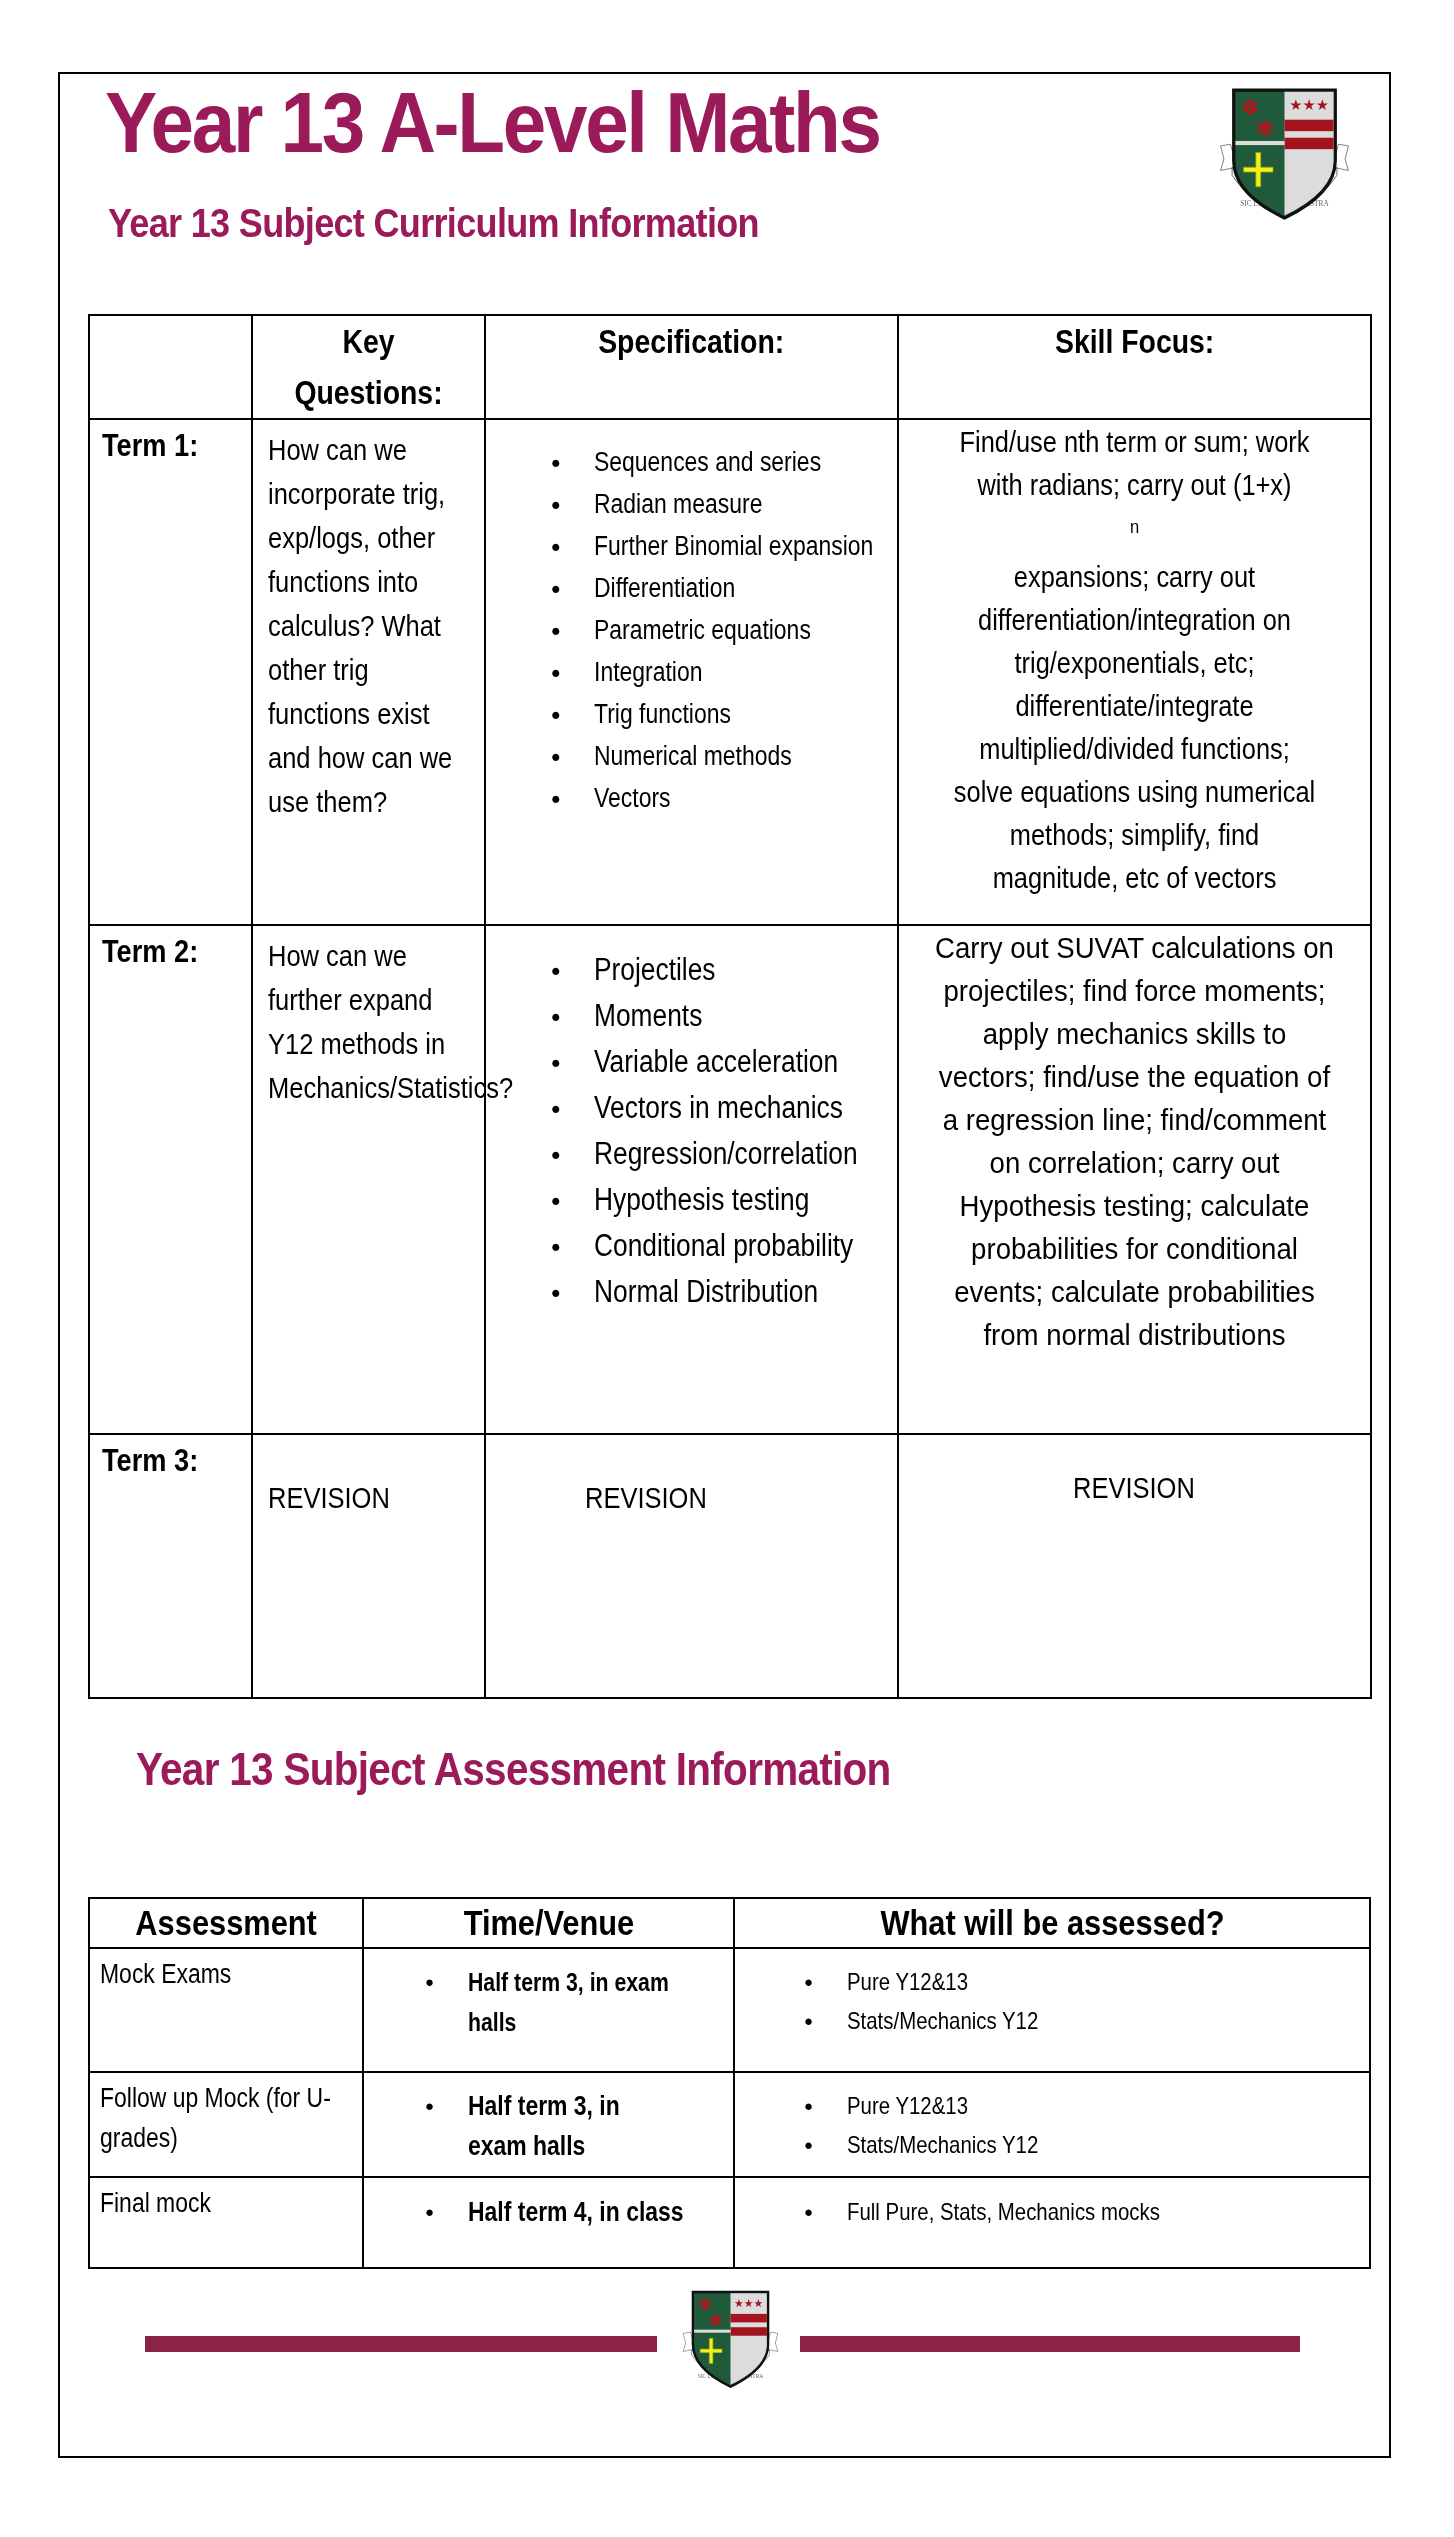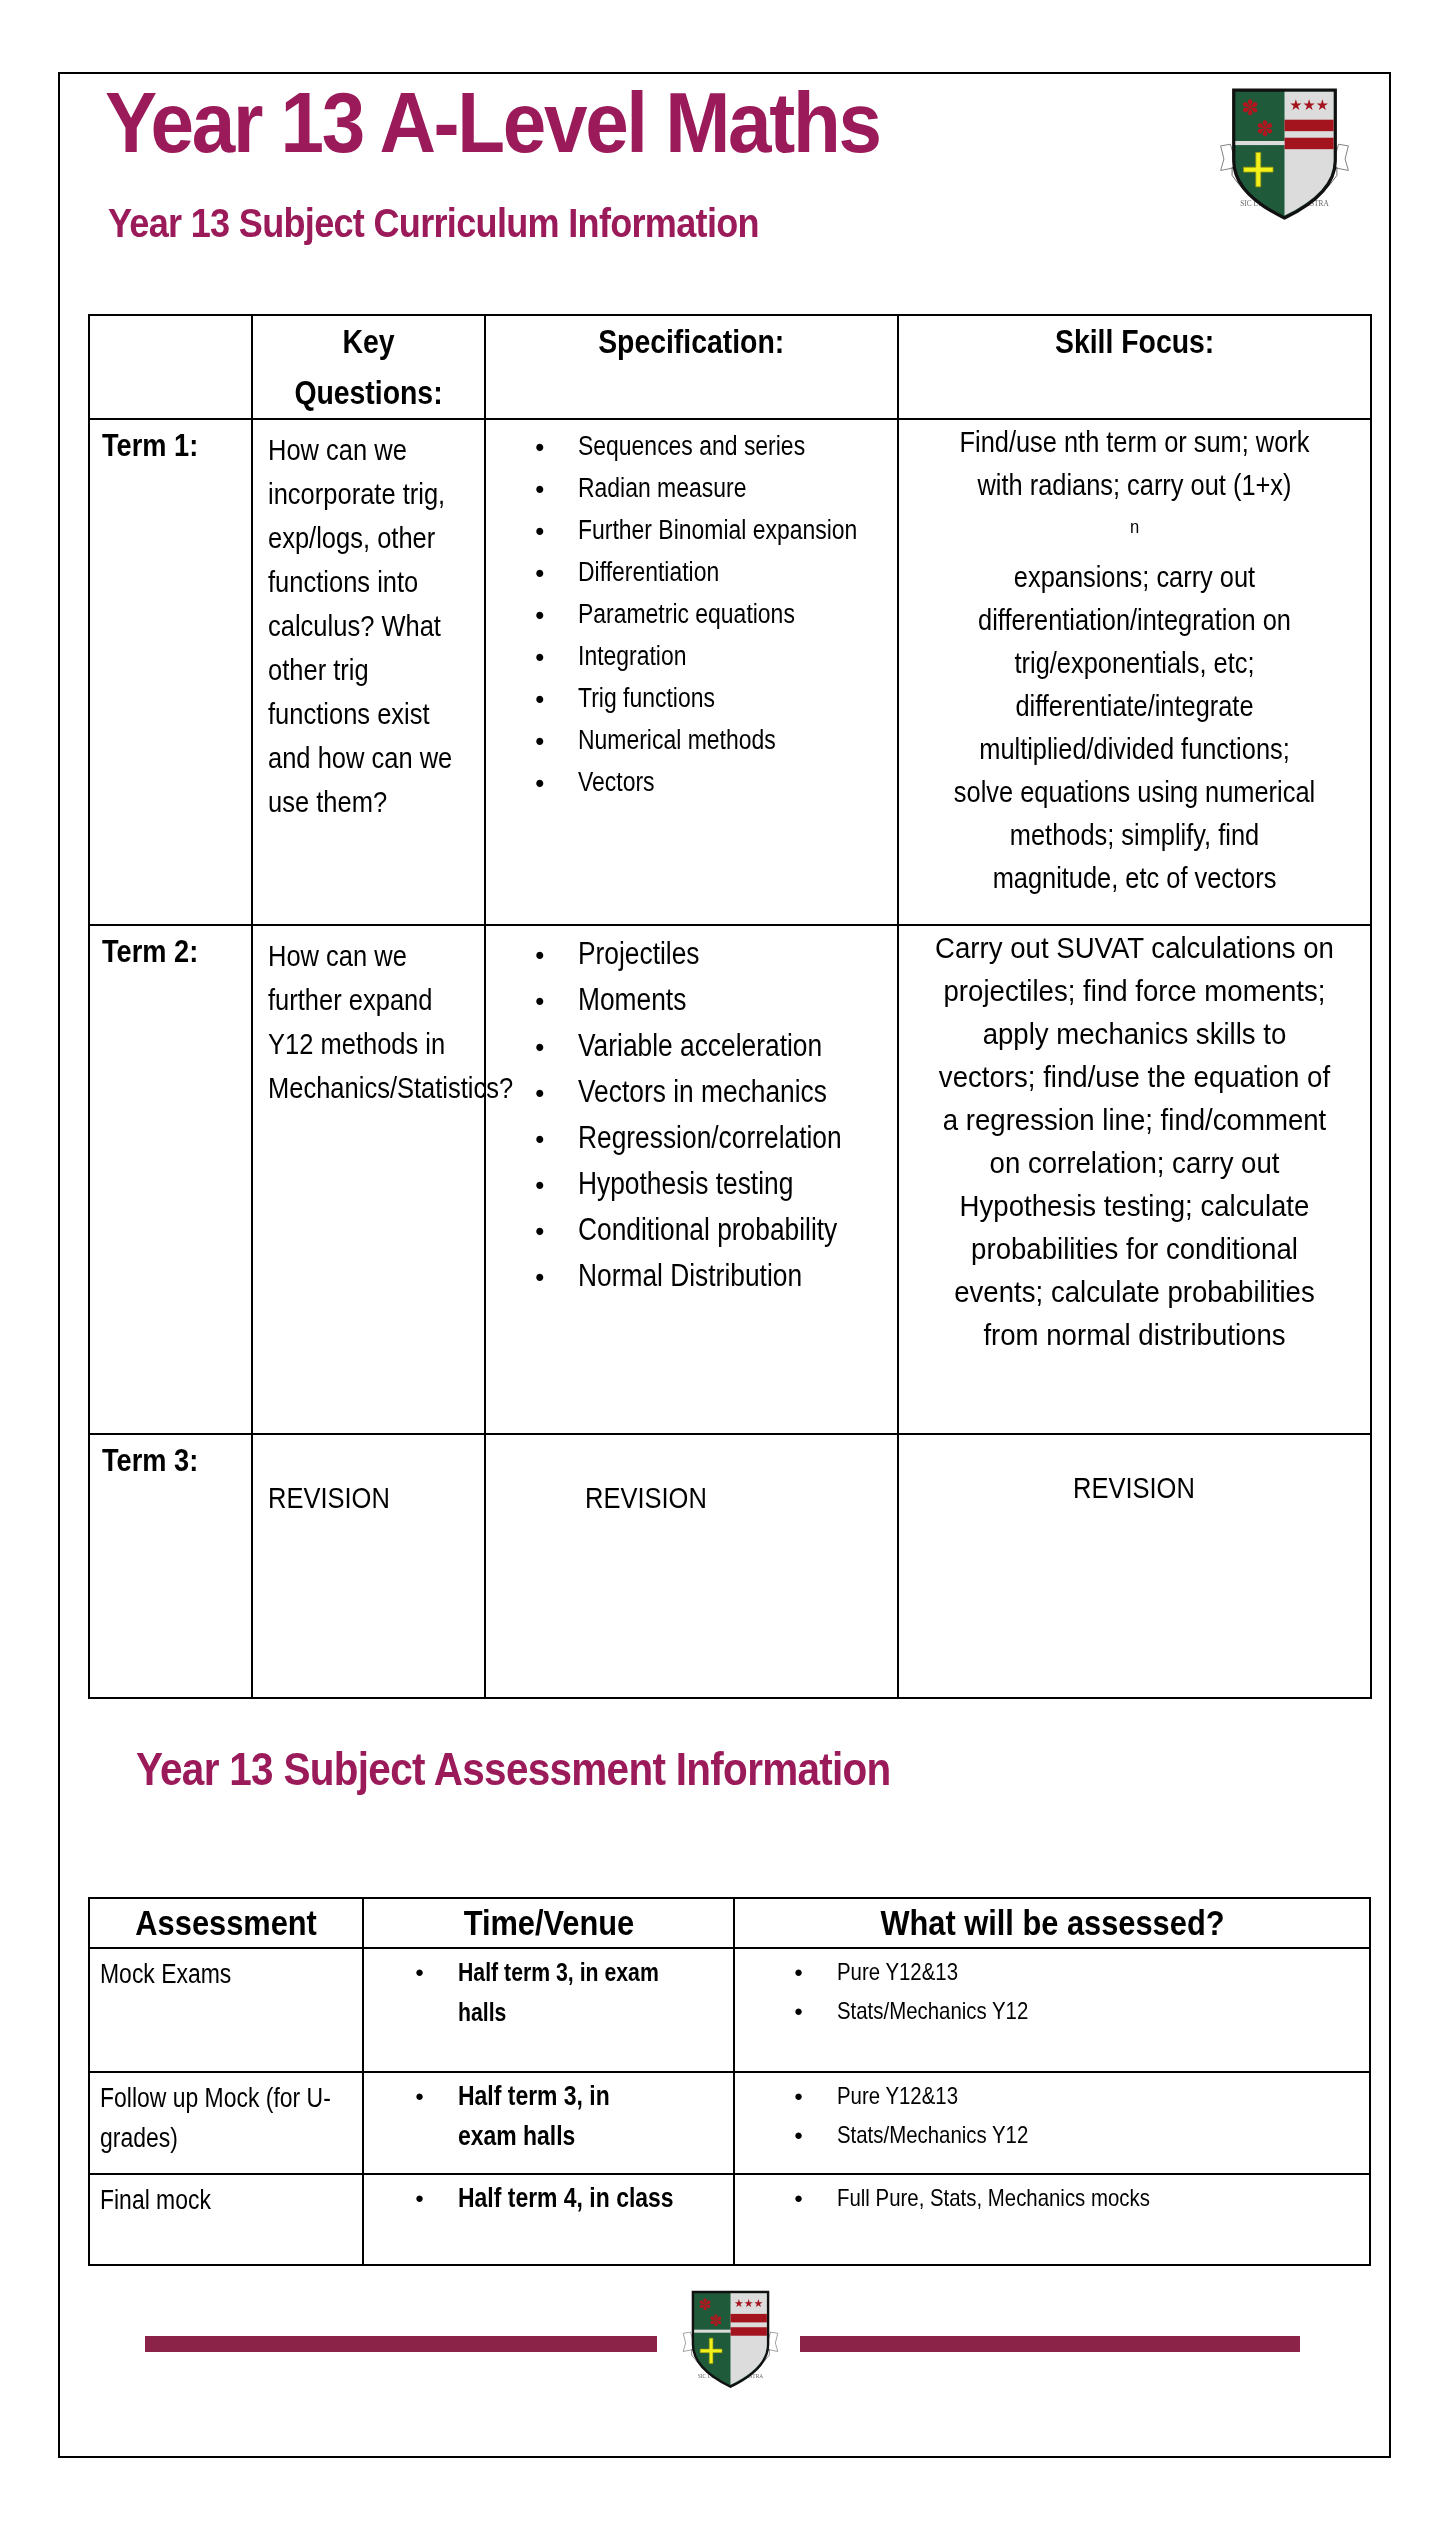--- a/index.html
+++ b/index.html
@@ -19,41 +19,41 @@
   table.grid { position: absolute; border-collapse: collapse; table-layout: fixed; }
   table.grid td, table.grid th { border: 2.5px solid #000; vertical-align: top; padding: 0; }
   .curr { left: 88px; top: 314px; width: 1280px; }
   .curr th { font-size: 33px; font-weight: bold; text-align: center; line-height: 51px;
              font-family: "Liberation Sans", sans-serif; transform-origin: center; }
   .curr th .hd { display: inline-block; transform: scaleX(0.86); }
   .term-label { font-weight: bold; font-size: 32px; padding: 6.6px 0 0 11.5px !important; }
   .term-label span { display: inline-block; transform: scaleX(0.85); transform-origin: left; }
   .kq { font-size: 30px; line-height: 44px; padding: 8.2px 11.5px 0 15px !important; }
   .kq span { display: inline-block; transform: scaleX(0.85); transform-origin: left; width: 118%; }
-  ul.spec { list-style: none; margin: 0; padding: 5px 0 0 49px; }
+  ul.spec { list-style: none; margin: 16px; padding: 5px 0 0 49px; }
   ul.spec li { position: relative; padding-left: 43px; }
   ul.spec li::before { content: "\25CF"; position: absolute; left: 0; top: 0; font-size: 16.4px; }
   ul.spec li span { display: inline-block; transform: scaleX(0.85); transform-origin: left; white-space: nowrap; }
   .spec-t1 li { font-size: 27px; line-height: 42px; }
   .spec-t1 li::before { line-height: 42px; }
   .spec-t2 li { font-size: 31px; line-height: 46px; }
   .spec-t2 li::before { line-height: 46px; }
   .skill { font-size: 30px; line-height: 43px; text-align: center; padding: 0 17px !important; }
   .skill span { display: inline-block; transform: scaleX(0.92); }
   .revision { font-size: 30px; }
   .revision span { display: inline-block; transform: scaleX(0.85); transform-origin: left; }
 
   .assess-title { position: absolute; left: 136px; top: 1742px; margin: 0; font-size: 46px; font-weight: bold;
                   color: #9b1a5a; letter-spacing: -0.8px; transform: scaleX(0.88); transform-origin: left; }
   .assess { left: 88px; top: 1897px; width: 1280px; }
   .assess th { font-size: 35px; font-weight: bold; text-align: center; height: 48px; vertical-align: middle !important; }
   .assess th span { display: inline-block; transform: scaleX(0.88); }
   .assess td.name { font-size: 27px; line-height: 40px; padding: 5px 8.2px 0 10px !important; }
   .assess td.name span { display: inline-block; transform: scaleX(0.85); transform-origin: left; width: 117%; }
-  ul.b { list-style: none; margin: 0; padding: 3.3px 0 0 51px; }
+  ul.b { list-style: none; margin: 10px; padding: 3.3px 0 0 51px; }
   ul.b li { position: relative; padding-left: 43px; }
   ul.b li::before { content: "\25CF"; position: absolute; left: 0; font-size: 15px; }
   ul.b li span { display: inline-block; transform: scaleX(0.85); transform-origin: left; }
   .tv li { font-weight: bold; font-size: 27px; line-height: 40px; }
   .tv li::before { line-height: 40px; }
   .tv.small li { font-size: 25px; }
   .wa { padding-left: 59px !important; }
   .wa li { font-size: 24px; line-height: 39px; }
   .wa li::before { line-height: 39px; }
 

